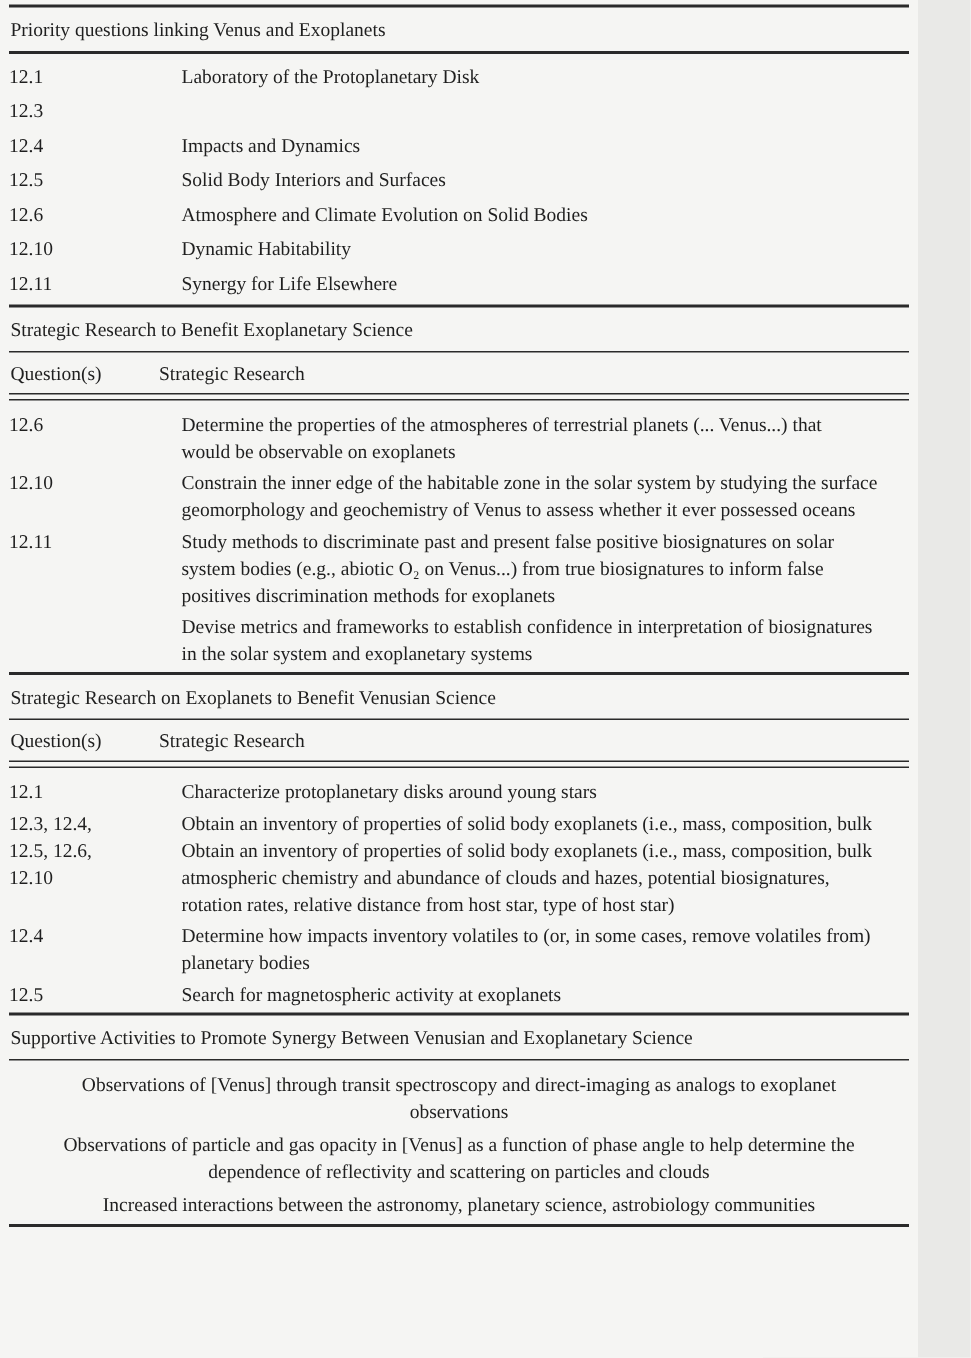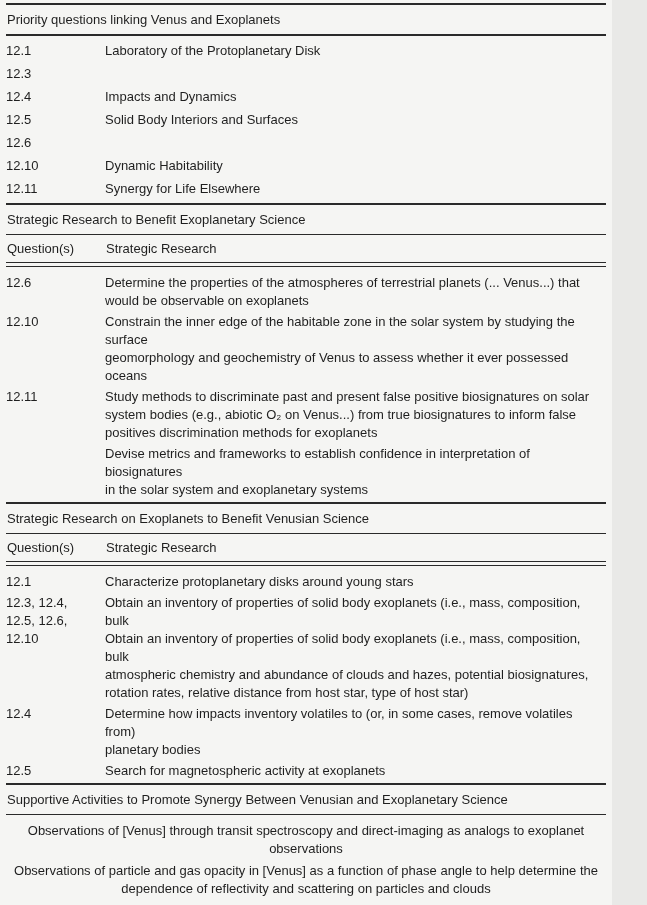--- a/index.html
+++ b/index.html
@@ -6,38 +6,38 @@
   body { background: #e9e9e7; }
   .page {
     position: relative;
     width: 612px;
     height: 905px;
     box-sizing: border-box;
     margin: 0;
     padding: 3px 6px 0 6px;
     background: #f5f5f3;
     color: #1f1f1f;
-    font-family: Liberation Sans, sans-serif;
+    font-family: Liberation Serif, serif;
     font-size: 13px;
     line-height: 18px;
     overflow: hidden;
   }
   .rule { height: 0; border-top: 2px solid #2a2a2a; }
   .rule.thick { border-top-width: 2.5px; }
   .rule.thin { border-top-width: 1.5px; }
   .rule.double {
     height: 5px;
     box-sizing: border-box;
     border-top: 1.5px solid #2a2a2a;
     border-bottom: 1.5px solid #2a2a2a;
   }
   .section-title { padding: 5.5px 1px; }
   .colhdr { display: flex; padding: 4.5px 1px; }
   .rows { padding: 6px 0 0 0; }
-  .rows .row { display: flex; margin-bottom: 5px; }
+  .rows .row { display: flex; margin-bottom: 5px; gap: 16px; }
   .rows.tight { padding-top: 7px; }
   .rows.tight .row { margin-bottom: 3px; }
   .qcol { flex: none; width: 99px; white-space: pre-line; }
   .dcol { flex: 1; white-space: pre-line; }
   .items { padding: 7px 1px 0 1px; }
   .items .item { margin-bottom: 4px; white-space: pre-line; text-align: center; }
 </style>
 </head>
 <body>
 
@@ -58,20 +58,21 @@
     <div class="row">
       <div class="qcol">12.4</div>
       <div class="dcol">Impacts and Dynamics</div>
     </div>
     <div class="row">
       <div class="qcol">12.5</div>
       <div class="dcol">Solid Body Interiors and Surfaces</div>
     </div>
     <div class="row">
       <div class="qcol">12.6</div>
+      <div class="dcol">Atmosphere and Climate Evolution on Solid Bodies</div>
     </div>
     <div class="row">
       <div class="qcol">12.10</div>
       <div class="dcol">Dynamic Habitability</div>
     </div>
     <div class="row">
       <div class="qcol">12.11</div>
       <div class="dcol">Synergy for Life Elsewhere</div>
     </div>
   </div>

